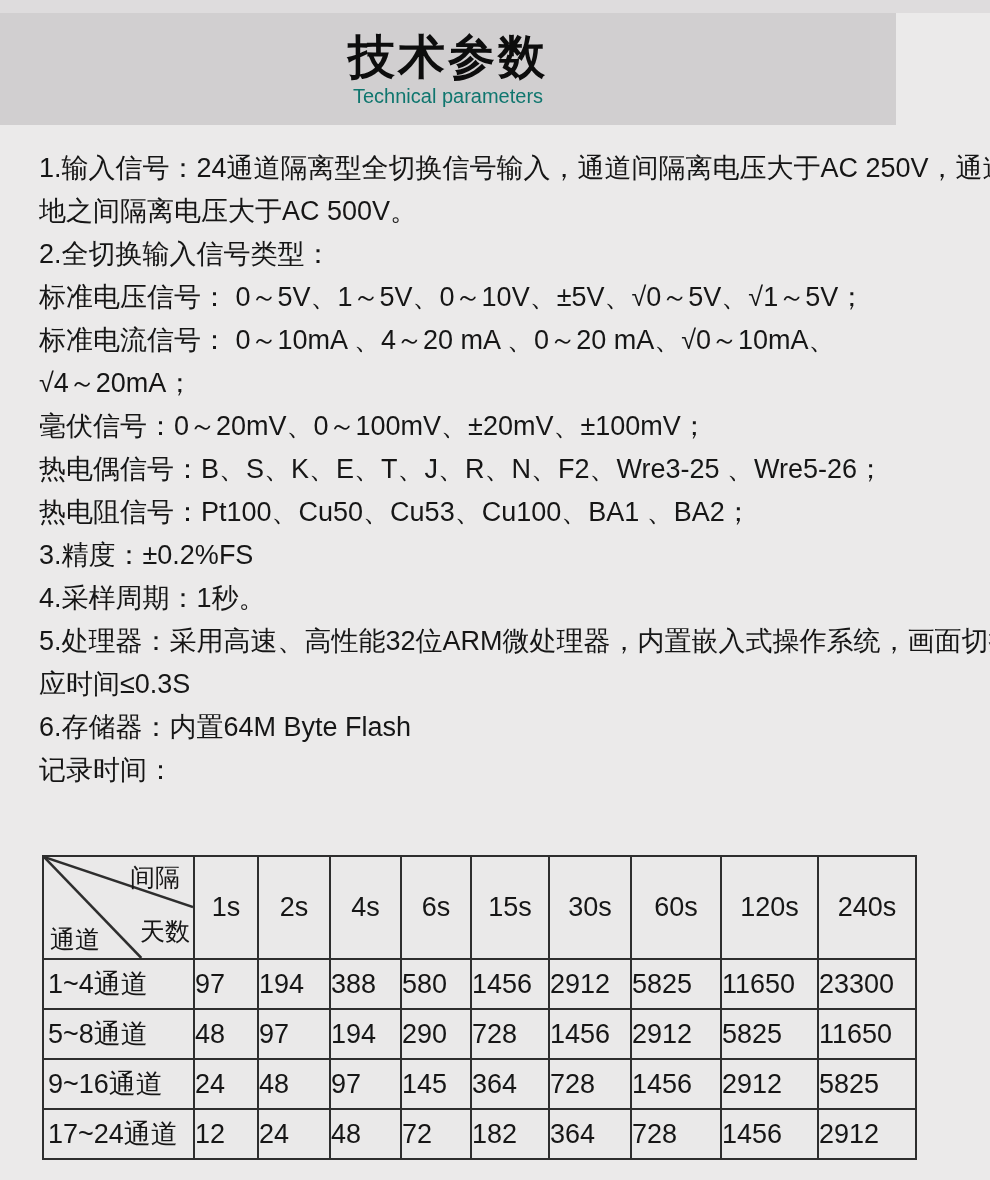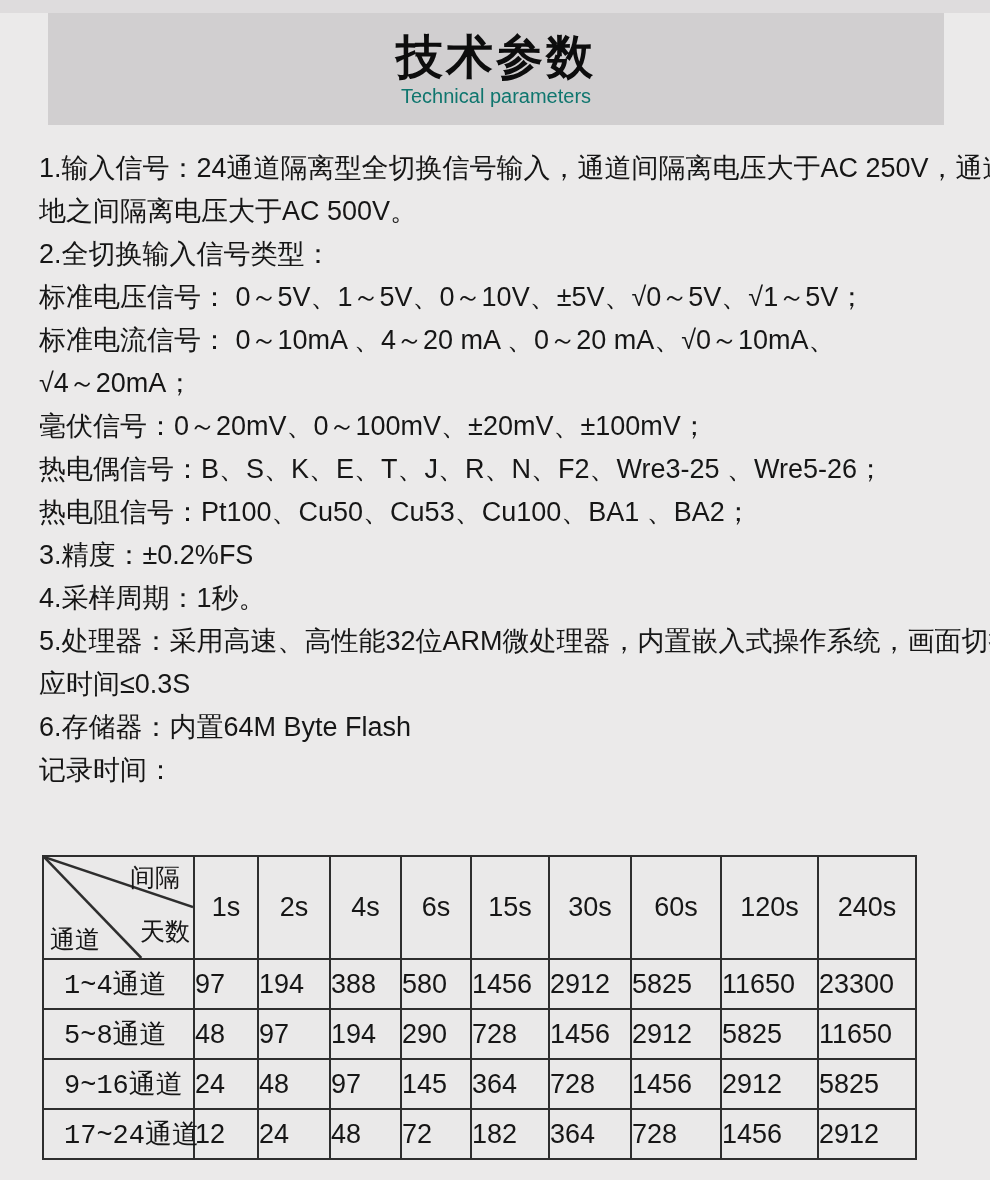--- a/index.html
+++ b/index.html
@@ -14,21 +14,20 @@
   .page{position:absolute;left:0;top:0;width:990px;height:1180px;}
 
   .top-strip{
     position:absolute;left:0;top:0;width:990px;height:13px;
     background:#dedcdd;
   }
   .header-band{
     position:absolute;left:0;top:13px;width:896px;height:112px;
     background:#d1cfd0;
     text-align:center;
-    margin-left:48px;
   }
   .header-title{
     margin-top:16px;
     font-size:47px;
     font-weight:700;
     letter-spacing:3px;
     line-height:56px;
     color:#0d0d0d;
   }
   .header-subtitle{
@@ -59,21 +58,21 @@
   }
   .rec-table td,.rec-table th{
     border:2px solid #2e2e2e;
     padding:0;
     background:#eae9e9;
   }
   .rec-table .hdr-row{height:103px;}
   .rec-table .data-row{height:50px;}
   .rec-table th{font-weight:500;text-align:center;vertical-align:middle;}
   .rec-table td.val{text-align:left;vertical-align:middle;}
-  .rec-table td.rowlabel{text-align:left;vertical-align:middle;padding-left:20px;white-space:nowrap;font-family:Liberation Mono, monospace;}
+  .rec-table td.rowlabel{text-align:left;vertical-align:middle;padding-left:4px;white-space:nowrap;}
 
   .corner-cell{position:relative;overflow:hidden;}
   .corner-cell svg{position:absolute;left:0;top:0;width:100%;height:100%;display:block;}
   .corner-label{position:absolute;font-size:25px;font-weight:500;white-space:nowrap;}
   .lbl-interval{right:13px;top:4px;}
   .lbl-days{left:96px;top:58px;}
   .lbl-channel{left:6px;top:66px;}
 </style>
 </head>
 <body>

